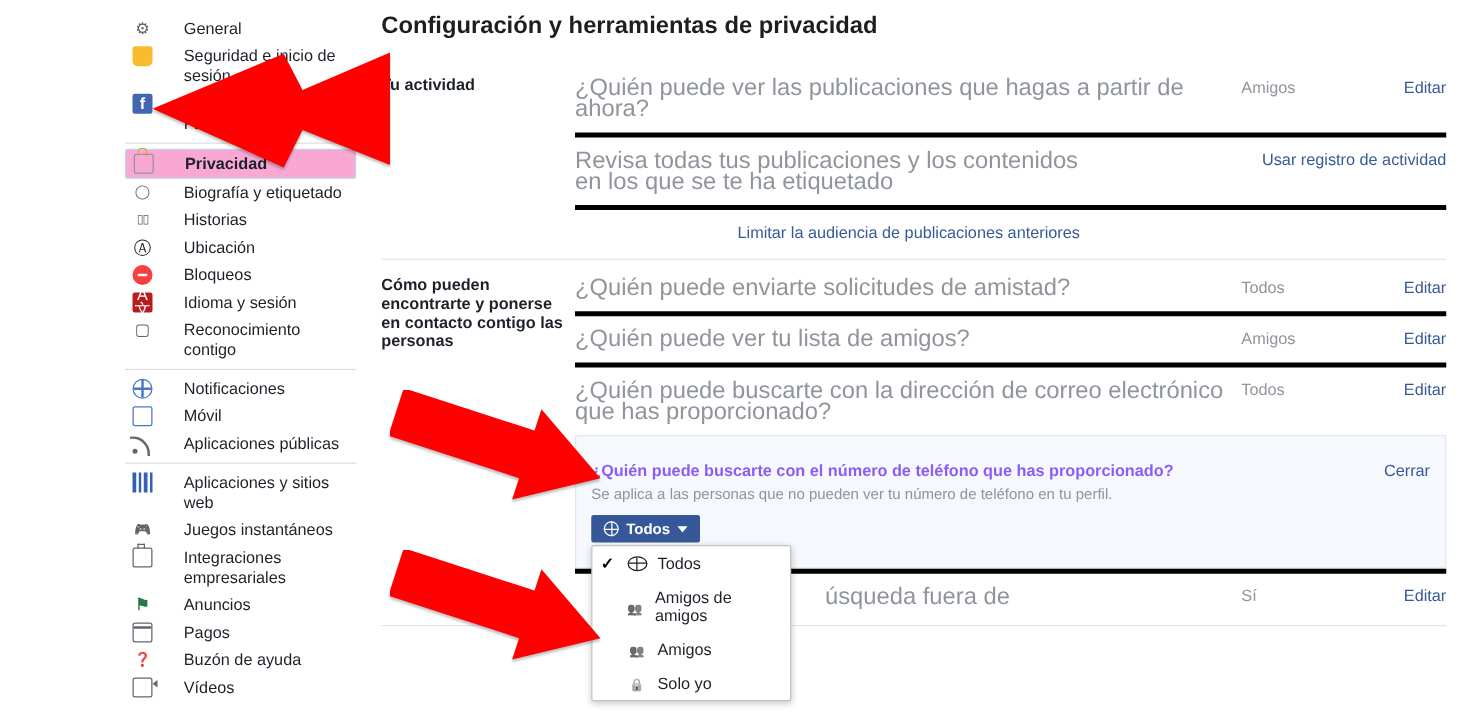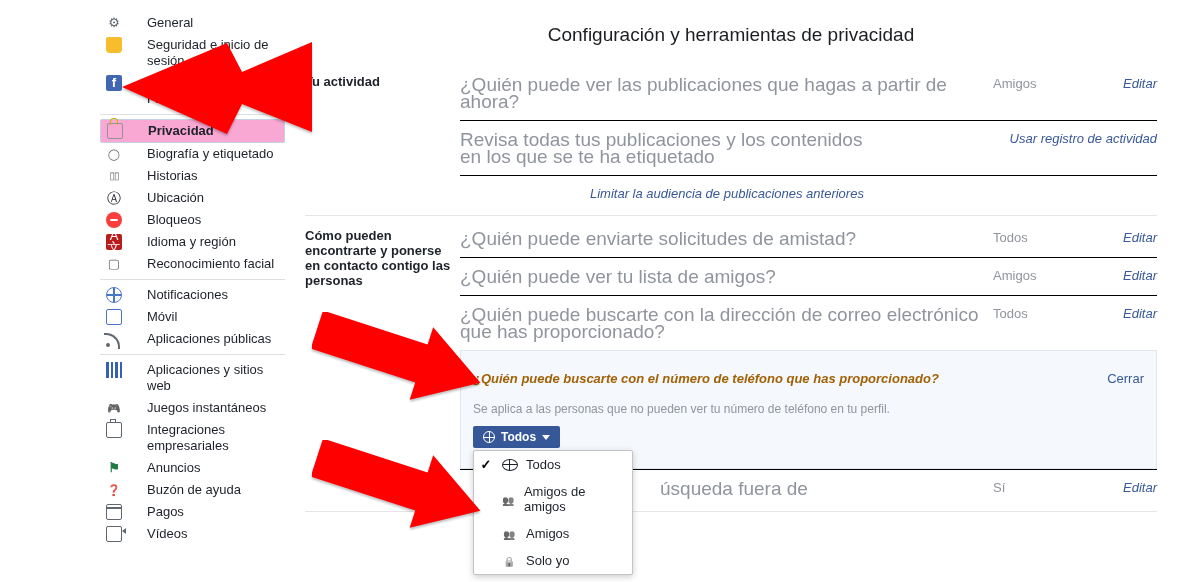--- a/index.html
+++ b/index.html
@@ -43,44 +43,44 @@
   }
   .sidebar-item .icon {
     width: 16px; height: 16px; flex: 0 0 16px;
     display:flex; align-items:center; justify-content:center;
     font-size: 13px;
   }
   .sidebar-item .label { flex:1; }
 
   
   .content { flex:1; padding: 10px 28px 0 20px; }
-  h1.page-title { font-size: 19px; font-weight: normal; margin: 14px 0 16px 0; color:#1c1e21;text-align:center; }
+  h1.page-title { font-size: 19px; font-weight: bold; margin: 0 0 16px 0; color:#1c1e21; }
   .section { display:flex; border-bottom:1px solid #e5e5e5; padding: 4px 0; }
   .section .section-label { width: 155px; font-weight:bold; font-size:13px; color:#1d2129; padding:8px 8px 8px 0; }
   .section .rows { flex:1; }
   .row {
     display:flex; align-items:flex-start;
     padding: 10px 0;
-    border-top:1px solid #000000;
+    border-top:4px solid #000000;
   }
   .row:first-child { border-top:none; }
   .row .q { flex:1; color:#90949c; font-size:19px; line-height:17px; padding-right:12px; }
   .row .status { width:130px; color:#90949c; font-size:13px; }
-  .row .action { text-align:right; width: auto; font-style: italic; }
+  .row .action { text-align:right; width: auto; }
   .row .action a, a.link { color:#385898; text-decoration:none; font-size:13px; cursor:pointer; }
 
   
   .row.expanded {
     display:block;
     background:#f5f8fc;
     border:1px solid #e1e6ef;
   }
   .row.expanded .top { display:flex; padding: 10px 12px 2px 12px; }
-  .row.expanded .top .title { flex:1; font-weight:bold; font-size:13px; color:#a16207;font-style:italic; }
-  .row.expanded .sub { color:#90949c; font-size:12px; padding: 2px 12px 10px 12px; margin-top: 12px; }
+  .row.expanded .top .title { flex:1; font-weight:bold; font-size:13px; color:#8b5cf6; }
+  .row.expanded .sub { color:#90949c; font-size:12px; padding: 2px 12px 10px 12px; }
   .row.expanded .ctrl { padding: 0 12px 10px 12px; position:relative; }
 
   .audience-btn {
     background:#365899;
     color:#fff;
     border:none;
     border-radius:2px;
     padding:4px 10px;
     font-size:12px;
     font-weight:bold;
@@ -193,25 +193,25 @@
         <div class="sidebar-item">
           <span class="icon pin-icon"></span>
           <span class="label">Ubicación</span>
         </div>
         <div class="sidebar-item">
           <span class="icon minus-icon"></span>
           <span class="label">Bloqueos</span>
         </div>
         <div class="sidebar-item">
           <span class="icon lang-icon">A文</span>
-          <span class="label">Idioma y región</span>
+          <span class="label">Idioma y sesión</span>
         </div>
         <div class="sidebar-item">
           <span class="icon face-icon"></span>
-          <span class="label">Reconocimiento facial</span>
+          <span class="label">Reconocimiento contigo</span>
         </div>
       </div>
       <div class="group">
         <div class="sidebar-item">
           <span class="icon globe-blue"></span>
           <span class="label">Notificaciones</span>
         </div>
         <div class="sidebar-item">
           <span class="icon mobile-icon"></span>
           <span class="label">Móvil</span>
@@ -237,26 +237,26 @@
         </div>
         <div class="sidebar-item">
           <span class="icon briefcase-icon"></span>
           <span class="label">Integraciones empresariales</span>
         </div>
         <div class="sidebar-item">
           <span class="icon ads-icon"></span>
           <span class="label">Anuncios</span>
         </div>
         <div class="sidebar-item">
+          <span class="icon payments-icon"></span>
+          <span class="label">Pagos</span>
+        </div>
+        <div class="sidebar-item">
           <span class="icon help-icon"></span>
           <span class="label">Buzón de ayuda</span>
-        </div>
-        <div class="sidebar-item">
-          <span class="icon payments-icon"></span>
-          <span class="label">Pagos</span>
         </div>
         <div class="sidebar-item">
           <span class="icon video-icon"></span>
           <span class="label">Vídeos</span>
         </div>
       </div>
     </nav>
 
   <main class="content">
     <h1 class="page-title">Configuración y herramientas de privacidad</h1>

